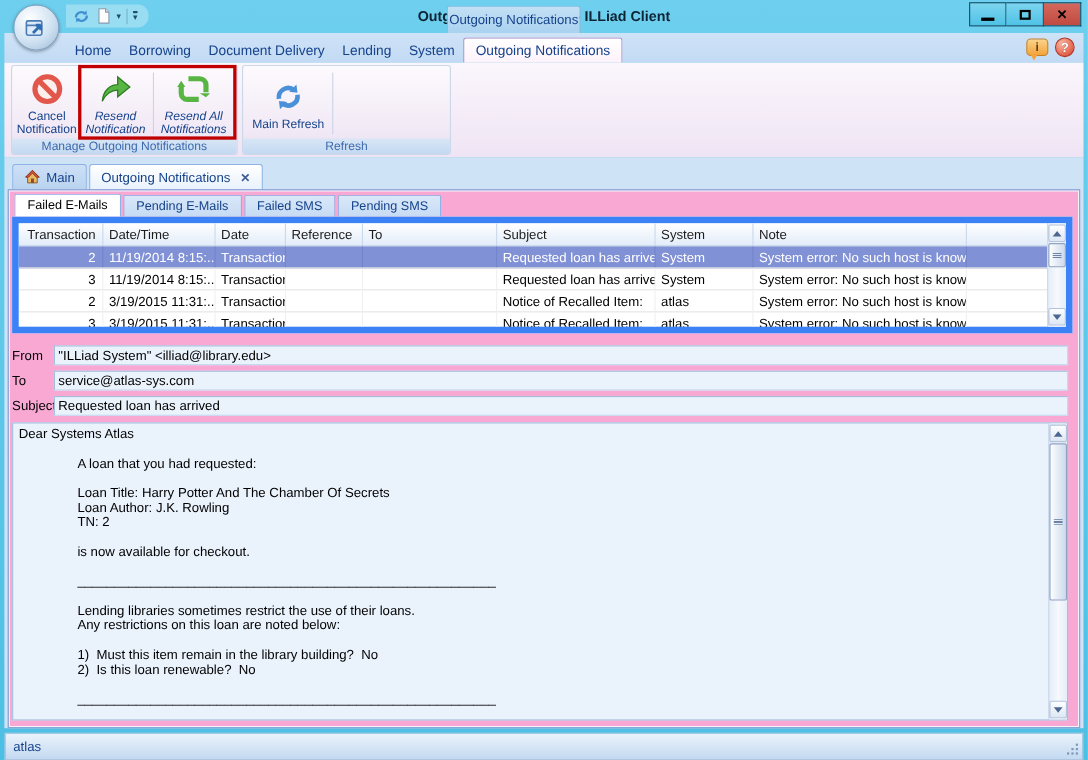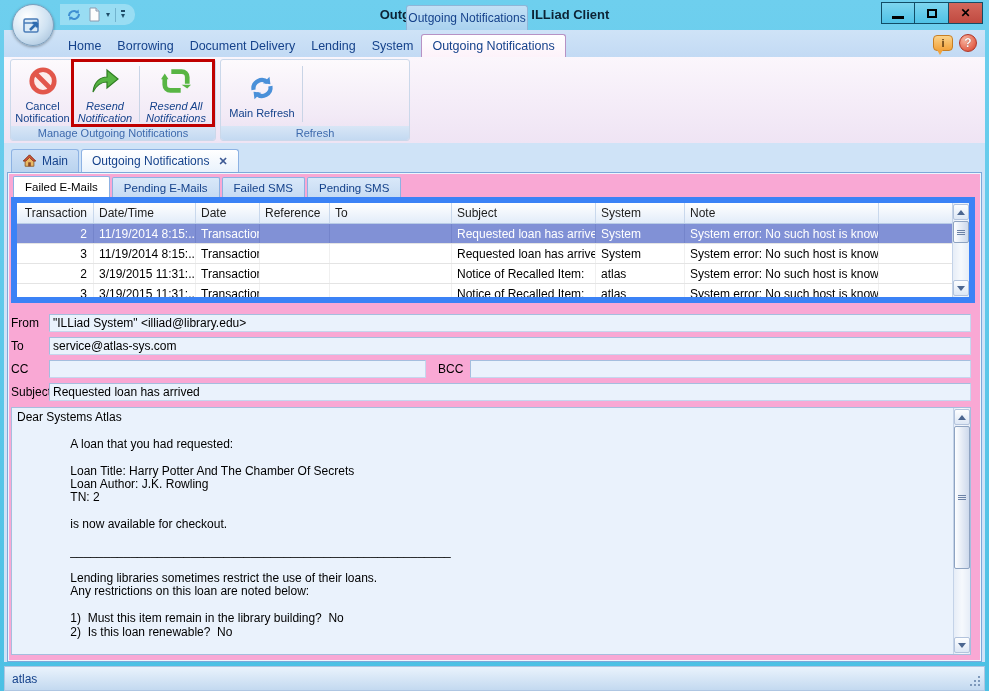--- a/index.html
+++ b/index.html
@@ -355,26 +355,20 @@
       <div class="form-area">
         <div class="frow">
           <span class="flabel">From</span>
           <input class="ffield" value="&quot;ILLiad System&quot; &lt;illiad@library.edu&gt;" style="">
         </div>
         <div class="frow">
           <span class="flabel">To</span>
           <input class="ffield" value="service@atlas-sys.com" style="">
         </div>
         <div class="frow">
-          <span class="flabel">CC</span>
-          <input class="ffield cc-field" value="" style="">
-          <span class="bcc-label">BCC</span>
-          <input class="ffield" value="" style="">
-        </div>
-        <div class="frow">
           <span class="flabel">Subject</span>
           <input class="ffield" value="Requested loan has arrived" style="">
         </div>
       </div>
 
       <div class="email-wrap">
         <div class="email-body">
           <pre>Dear Systems Atlas
 
 	A loan that you had requested:

